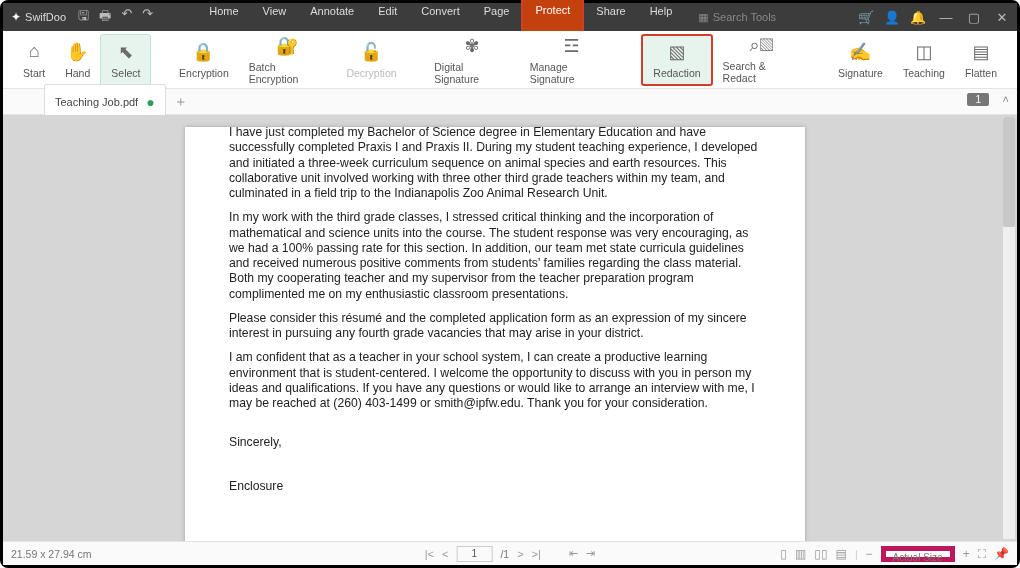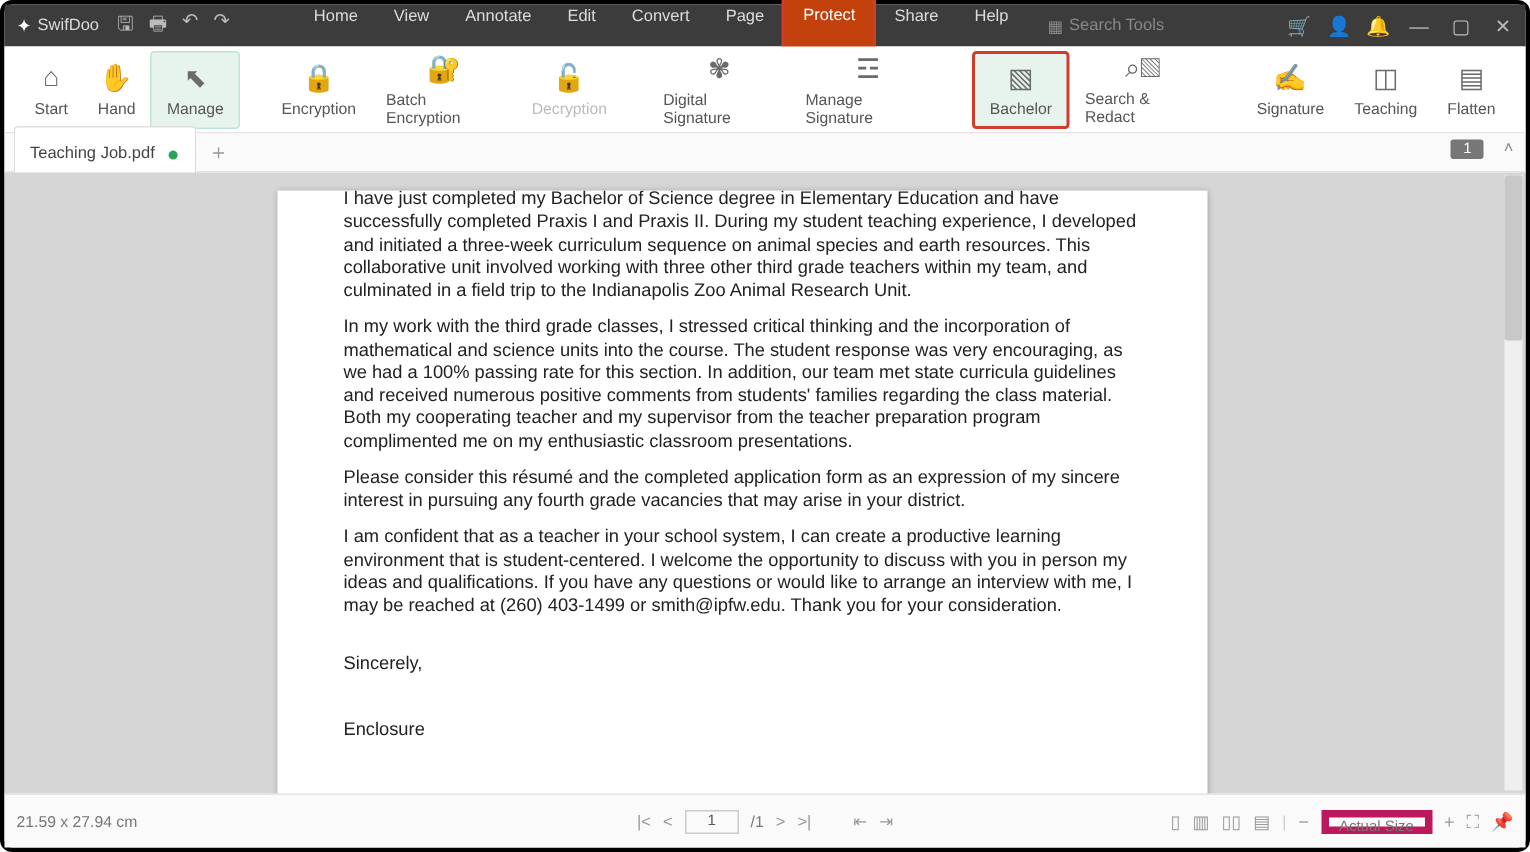--- a/index.html
+++ b/index.html
@@ -26,39 +26,39 @@
 .rbtn { display: flex; flex-direction: column; align-items: center; justify-content: center; padding: 4px 10px; height: 52px; cursor: pointer; border-radius: 3px; font-size: 10.5px; color: #555; gap: 4px; }
 .rbtn .ic { font-size: 18px; color: #6b6b6b; height: 22px; display: flex; align-items: center; }
 .rbtn.sel { background: #e7f4ee; border: 1px solid #bfe4d1; }
 .rbtn.hl { background: #e7f4ee; border: 2px solid #d23c2a; }
 .rbtn.dis { color: #bbb; }
 .rbtn.dis .ic { color: #ccc; }
 .rgap { width: 18px; }
 
 
 .tabsrow { height: 26px; background: #fafafa; border-bottom: 1px solid #e4e4e4; display: flex; align-items: center; padding: 0 6px; position: relative; }
-.filetab { height: 22px; background: #fff; border: 1px solid #ddd; border-bottom: 1px solid #fff; border-radius: 3px 3px 0 0; display: flex; align-items: center; padding: 17px 10px; font-size: 11px; color: #444; gap: 8px; }
+.filetab { height: 22px; background: #fff; border: 1px solid #ddd; border-bottom: 1px solid #fff; border-radius: 3px 3px 0 0; display: flex; align-items: center; padding: 17px 10px; font-size: 11px; color: #444; gap: 8px; margin-left: 35px; }
 .filetab .dot { color: #2aa25a; font-size: 14px; }
 .addtab { margin-left: 8px; color: #999; font-size: 14px; cursor: pointer; }
 .pagebadge { position: absolute; right: 28px; top: 4px; background: #777; color: #fff; font-size: 10px; padding: 1px 8px; border-radius: 2px; }
 .chevup { position: absolute; right: 8px; top: 4px; color: #888; font-size: 11px; }
 
 
 .docarea { flex: 1; background: #d6d6d6; position: relative; overflow: hidden; }
 .page { position: absolute; left: 182px; top: 12px; width: 620px; height: 100%; background: #fff; box-shadow: 0 0 4px rgba(0,0,0,0.25); padding: 0 44px; font-family: "Times New Roman", serif; font-size: 12.2px; color: #222; line-height: 1.25; }
 .page p { margin-bottom: 9px; }
 .page .cut { margin-top: -2px; }
 .page .sig { margin-top: 24px; }
 .page .name { margin-top: 36px; }
 .page .enc { margin-top: 28px; }
 .vscroll { position: absolute; right: 2px; top: 2px; width: 12px; bottom: 2px; background: #efefef; }
 .vscroll .thumb { position: absolute; top: 0; width: 100%; height: 110px; background: #c8c8c8; border-radius: 2px; }
 
 
-.statusbar { height: 36px; background: #fafafa; border-top: 1px solid #e4e4e4; display: flex; align-items: center; font-size: 10.5px; color: #777; padding: 0 8px; gap: 10px; }
+.statusbar { height: 24px; background: #fafafa; border-top: 1px solid #e4e4e4; display: flex; align-items: center; font-size: 10.5px; color: #777; padding: 0 8px; gap: 10px; }
 .statusbar .center { position: absolute; left: 50%; transform: translateX(-50%); display: flex; align-items: center; gap: 8px; }
 .pgbox { width: 36px; height: 16px; border: 1px solid #ccc; text-align: center; font-size: 10px; line-height: 14px; color: #555; }
 .statusbar .navbtn { cursor: pointer; color: #999; font-size: 11px; }
 .statusbar .right { margin-left: auto; display: flex; align-items: center; gap: 8px; }
 .zoombox { width: 74px; height: 16px; border: 5px solid #be185d; text-align: center; font-size: 10px; line-height: 14px; }
 .sicon { cursor: pointer; color: #999; font-size: 12px; }
 .pin { color: #2aa25a; }
 </style>
 </head>
 <body>
@@ -105,21 +105,21 @@
     <div class="rbtn">
         <div class="ic">⌂</div>
         <span>Start</span>
       </div>
     <div class="rbtn">
         <div class="ic">✋</div>
         <span>Hand</span>
       </div>
     <div class="rbtn sel">
         <div class="ic">⬉</div>
-        <span>Manage</span>
+        <span>Select</span>
       </div>
     <div class="rgap"></div>
     <div class="rbtn">
         <div class="ic">🔒</div>
         <span>Encryption</span>
       </div>
     <div class="rbtn">
         <div class="ic">🔐</div>
         <span>Batch Encryption</span>
       </div>
@@ -132,21 +132,21 @@
         <div class="ic">✾</div>
         <span>Digital Signature</span>
       </div>
     <div class="rbtn">
         <div class="ic">☲</div>
         <span>Manage Signature</span>
       </div>
     <div class="rgap"></div>
     <div class="rbtn hl">
         <div class="ic">▧</div>
-        <span>Bachelor</span>
+        <span>Redaction</span>
       </div>
     <div class="rbtn">
         <div class="ic">⌕▧</div>
         <span>Search &amp; Redact</span>
       </div>
     <div class="rgap"></div>
     <div class="rbtn">
         <div class="ic">✍</div>
         <span>Signature</span>
       </div>

